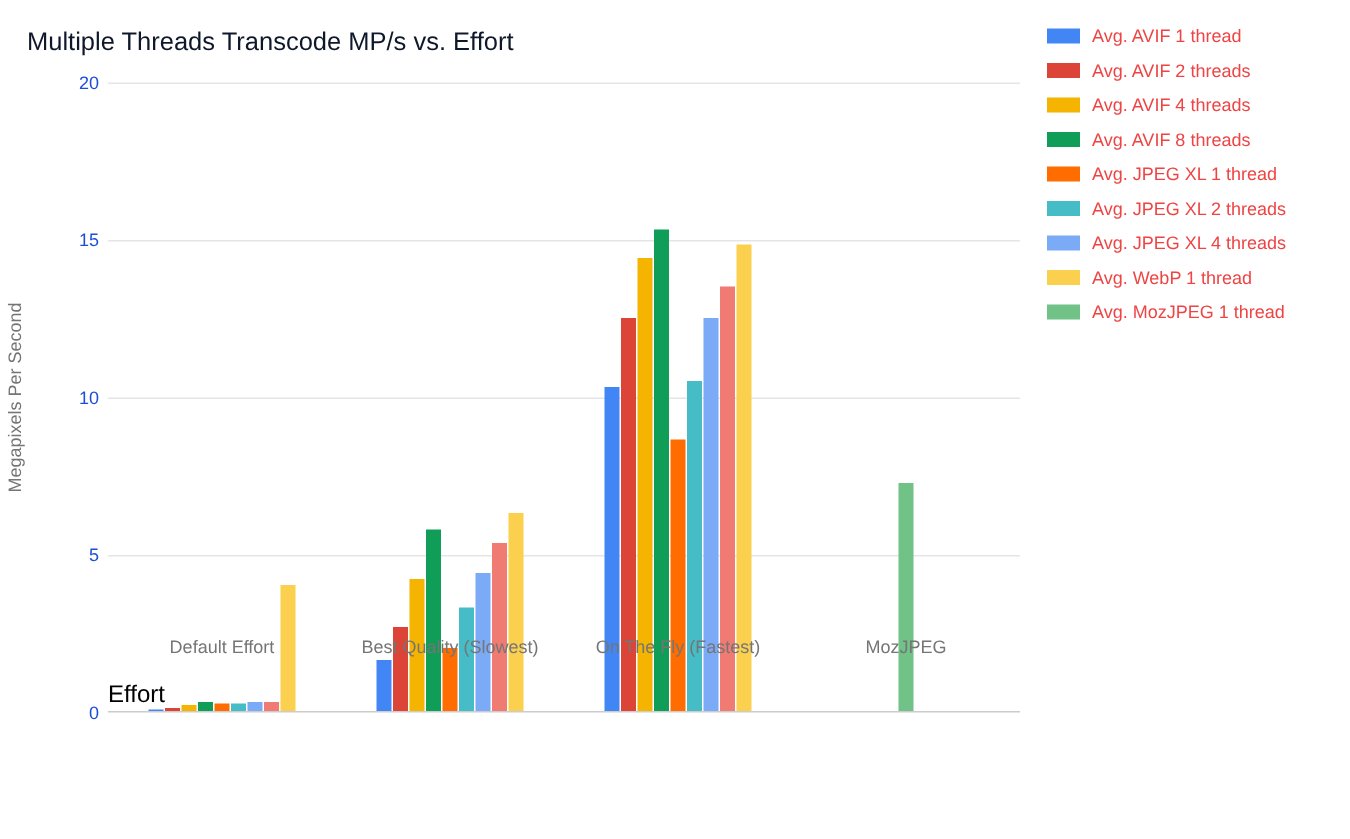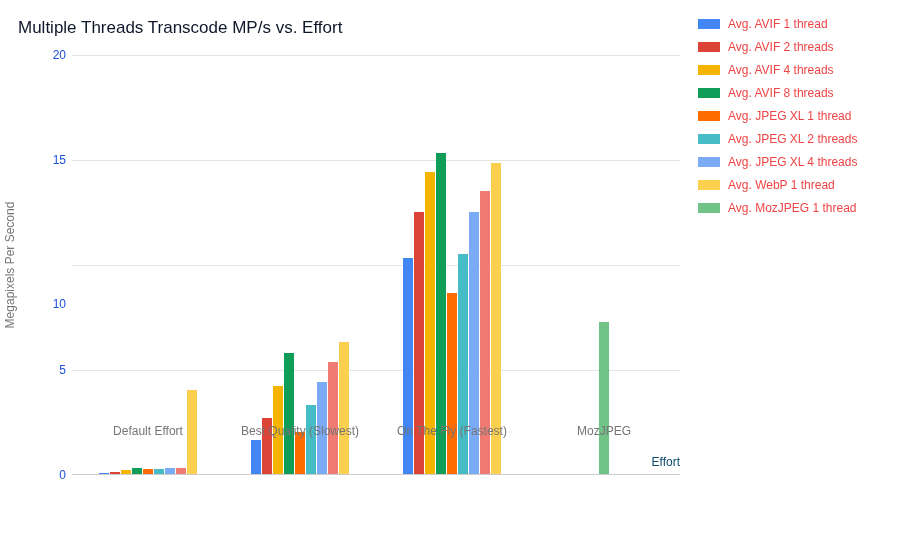--- a/index.html
+++ b/index.html
@@ -98,23 +98,23 @@
       flex: 1;
       text-align: center;
       font-size: 12px;
       color: #757575;
     }
     .x-label {
       position: absolute;
       top: 455px;
       left: 72px;
       width: 608px;
-      text-align: right;
-      font-size: 12px;
-      color: #0c4a6e;
+      text-align: left;
+      font-size: 16px;
+      color: #000000;
     }
     .legend {
       position: absolute;
       left: 698px;
       top: 12px;
       width: 195px;
     }
     .legend-item {
       display: flex;
       align-items: center;
@@ -132,21 +132,21 @@
 <body>
 
 <div class="title">Multiple Threads Transcode MP/s vs. Effort</div>
 
 <div class="chart-wrap">
   <div class="y-axis">
     <div class="y-label">Megapixels Per Second</div>
     <div class="y-ticks">
         <div class="y-tick" style="top: 420px;">0</div>
         <div class="y-tick" style="top: 315px;">5</div>
-        <div class="y-tick" style="top: 210px; margin-top: 39px;">10</div>
+        <div class="y-tick" style="top: 210px;">10</div>
         <div class="y-tick" style="top: 105px;">15</div>
         <div class="y-tick" style="top: 0px;">20</div>
       </div>
   </div>
   <div class="plot">
     <div class="grid-layer">
         <div class="gridline" style="top: 315px;"></div>
         <div class="gridline" style="top: 210px;"></div>
         <div class="gridline" style="top: 105px;"></div>
         <div class="gridline" style="top: 0px;"></div>

